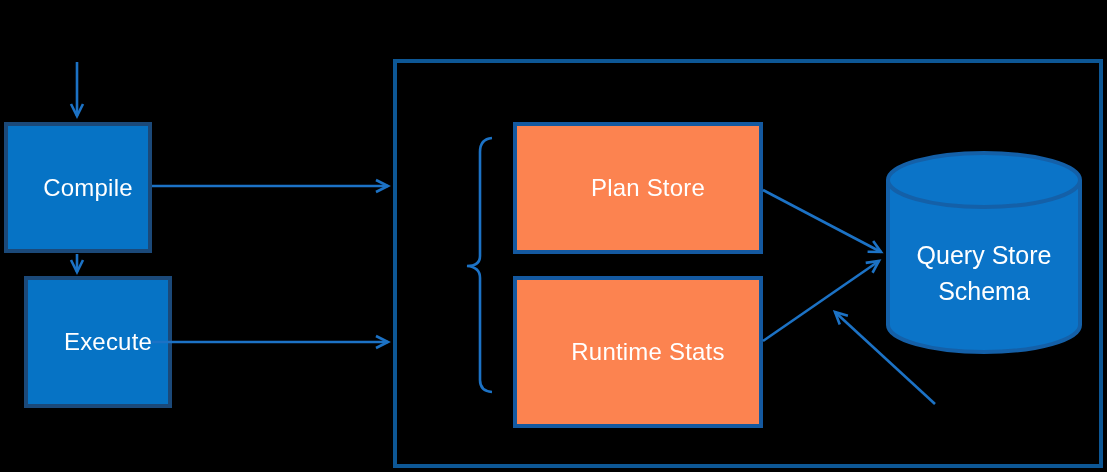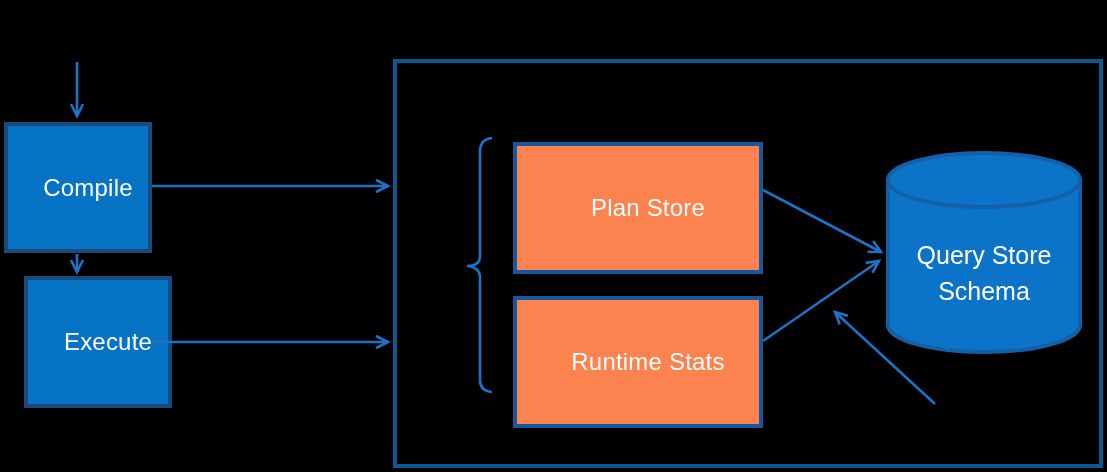--- a/index.html
+++ b/index.html
@@ -26,26 +26,25 @@
     letter-spacing: 0.2px;
     padding-left: 20px;
   }
   .node-blue {
     background: var(--blue_fill, #0673C5);
     border: 4px solid var(--blue_box_border, #1B4979);
   }
   .node-orange {
     background: var(--orange_fill, #FC8350);
     border: 4px solid var(--orange_box_border, #1459A0);
-    margin-top: 20px;
   }
   #compile-node  { left: 4px;   top: 122px; width: 148px; height: 131px; }
   #execute-node  { left: 4px;   top: 276px; width: 148px; height: 132px; margin-left: 20px; }
   #plan-store-node    { left: 513px; top: 122px; width: 250px; height: 132px; }
-  #runtime-stats-node { left: 513px; top: 276px; width: 250px; height: 132px; }
+  #runtime-stats-node { left: 513px; top: 276px; width: 250px; height: 152px; }
   #query-store-boundary {
     position: absolute;
     box-sizing: border-box;
     left: 393px; top: 59px; width: 710px; height: 409px;
     border: 4px solid var(--container_border, #0D5795);
     background: transparent;
   }
   #connector-layer {
     position: absolute;
     left: 0; top: 0;

